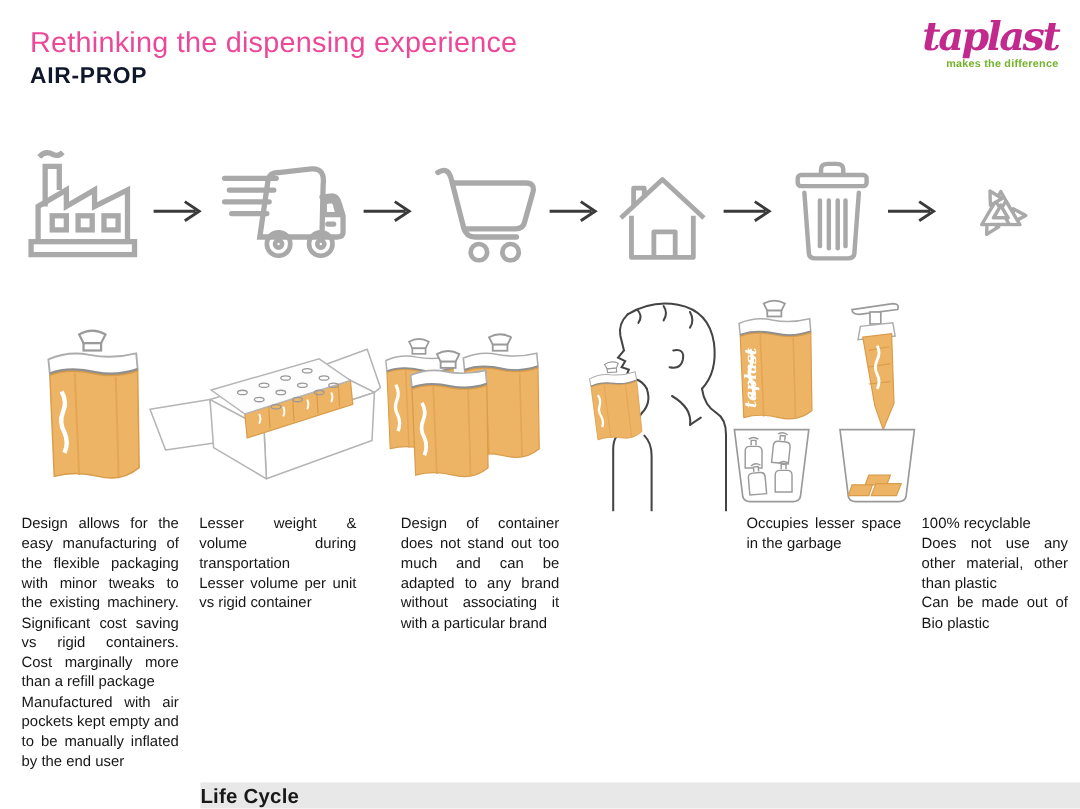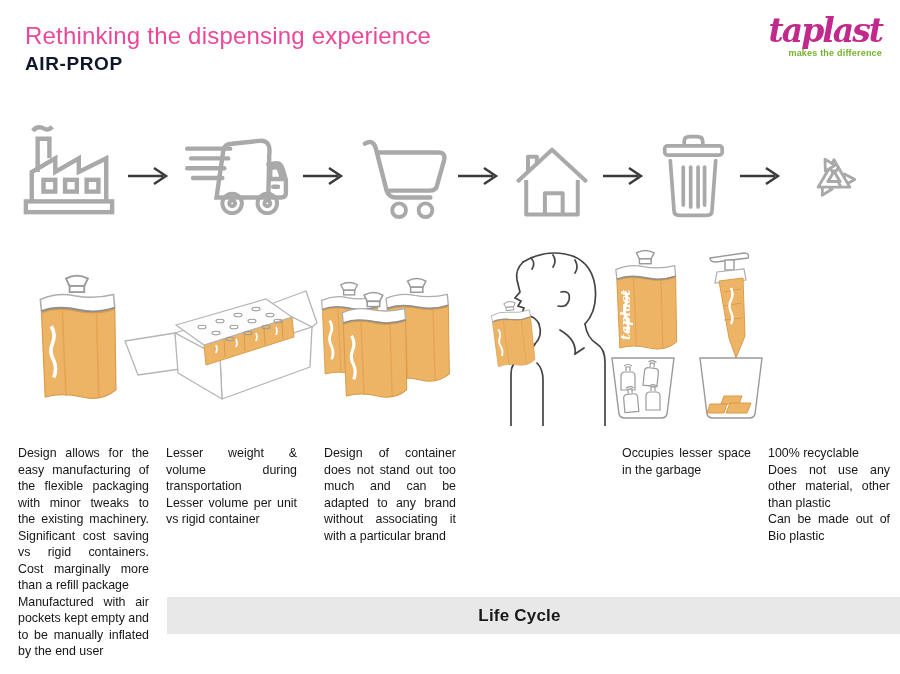--- a/index.html
+++ b/index.html
@@ -21,30 +21,30 @@
   .arrow{margin-bottom:32px;}
   
   .illus{position:absolute;}
   .il1{left:28px;top:270px;}
   .il2{left:120px;top:283px;}
   .il3{left:314px;top:270px;}
   .il4{left:465px;top:248px;}
   .il5{left:606px;top:248px;}
   
   .txt{position:absolute;top:428px;font-size:12.4px;line-height:1.33;color:#161616;
-       text-align:justify;white-space:pre-line;margin-top:17px;}
+       text-align:justify;white-space:pre-line;}
   .t1{left:18px;width:131px;}
   .t2{left:166px;width:131px;}
-  .t3{left:324px;width:132px;}
+  .t3{left:334px;width:132px;}
   .t4{left:470px;width:131px;}
   .t5{left:622px;width:129px;}
   .t6{left:768px;width:122px;}
   
-  .footerbar{position:absolute;left:167px;right:0;top:597px;height:37px;background:#E8E8E8;
-             display:flex;align-items:center;justify-content:center;
+  .footerbar{position:absolute;left:167px;right:0;top:652px;height:23px;background:#E8E8E8;
+             display:flex;align-items:center;justify-content:flex-start;
              padding-right:28px;box-sizing:border-box;}
   .footer-label{font-size:17px;font-weight:bold;color:#181818;letter-spacing:.2px;}
   .gray{stroke:#A9A9A9;fill:none;}
 </style>
 </head>
 <body>
 
 <div class="slide">
 
   <svg width="0" height="0" style="position:absolute" aria-hidden="true">

